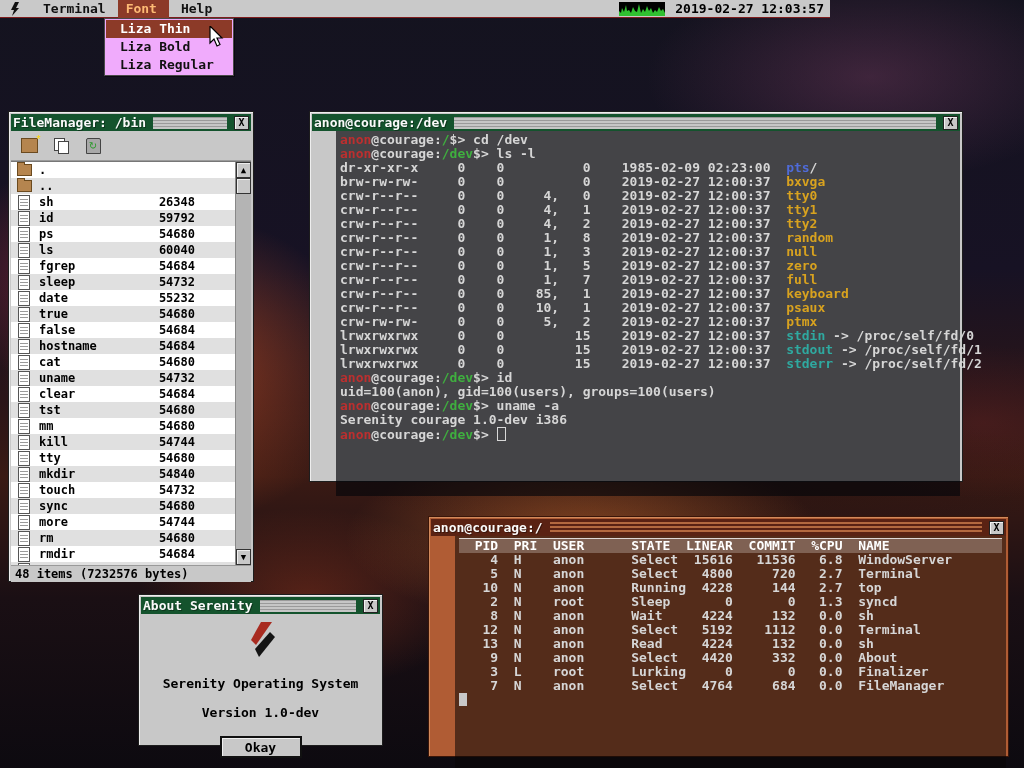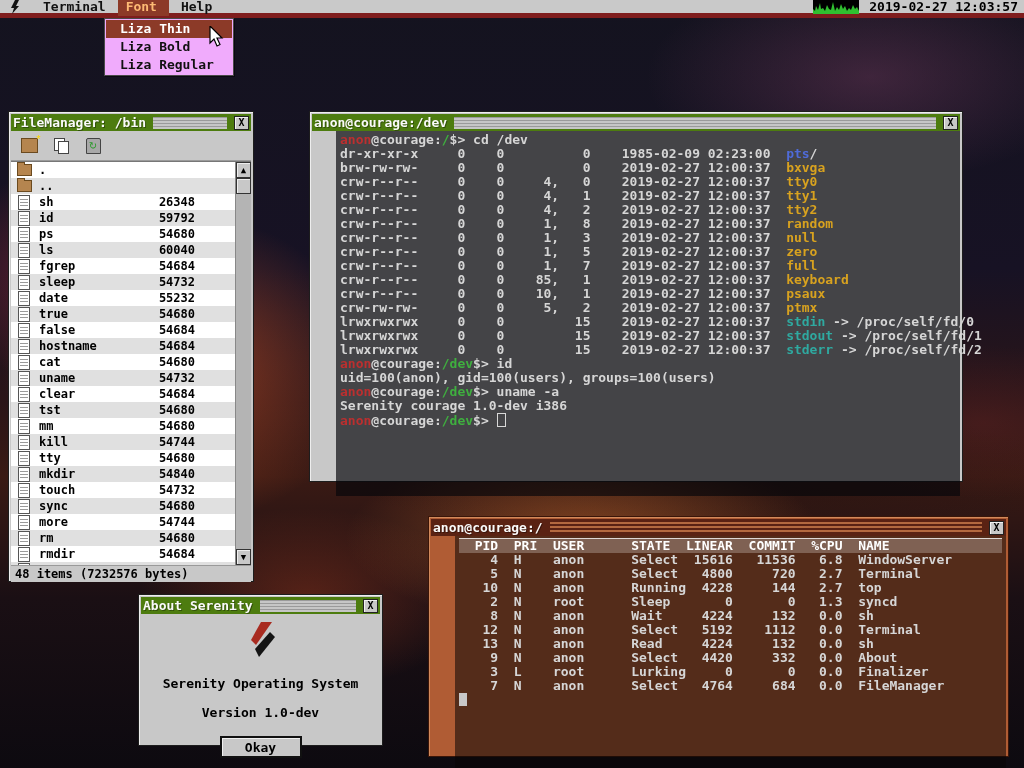--- a/index.html
+++ b/index.html
@@ -10,37 +10,37 @@
       radial-gradient(260px 220px at 18% 48%, rgba(225,90,40,.55), transparent 70%),
       radial-gradient(200px 160px at 8% 36%, rgba(190,50,60,.50), transparent 70%),
       radial-gradient(340px 130px at 57% 70%, rgba(235,125,50,.45), transparent 70%),
       radial-gradient(240px 130px at 30% 78%, rgba(200,70,30,.35), transparent 70%),
       radial-gradient(320px 150px at 85% 10%, rgba(140,70,110,.35), transparent 70%),
       radial-gradient(220px 110px at 96% 55%, rgba(120,40,40,.30), transparent 70%),
       radial-gradient(500px 90px at 70% 62%, rgba(40,20,16,.8), transparent 75%),
       linear-gradient(to bottom,#14131f 0%,#171224 35%,#2a1518 52%,#3a1a14 62%,#1a0f14 78%,#0d0a10 100%);
   }
   
-  .menubar{position:absolute;left:0;top:0;width:1024px;height:18px;background:#c9c9c9;
-    display:flex;align-items:center;font-size:13px;color:#111;border-bottom:5px solid #7f1d1d;box-sizing:border-box;}
+  .menubar{position:absolute;left:0;top:0;width:830px;height:18px;background:#c9c9c9;
+    display:flex;align-items:center;font-size:13px;color:#111;border-bottom:1px solid #7f1d1d;box-sizing:border-box;}
   .mb-logo{padding:0 10px;display:flex;align-items:center;}
   .mb-item{padding:0 12px;height:18px;line-height:18px;cursor:default;}
   .mb-item.active{background:#8c3a28;color:#fdba74;padding-left:8px;}
   .mb-right{margin-left:auto;display:flex;align-items:center;gap:10px;padding-right:6px;}
   .cpu{width:46px;height:14px;background:#000;display:block;}
   .clock{font-size:13px;color:#000;}
   
   .dropdown{position:absolute;left:104px;top:18px;width:126px;background:#f0abfc;
     border:1px solid #4a4a4a;box-shadow:1px 1px 0 rgba(0,0,0,.5);padding:1px;z-index:50;}
   .menu-drop-item{height:18px;line-height:18px;font-size:13px;color:#111;padding-left:14px;white-space:nowrap;}
   .menu-drop-item.sel{background:#8c3a28;color:#fff;}
   
   .win{position:absolute;background:#c8c8c8;border:1px solid #1d1d1d;padding:2px;box-sizing:border-box;
     box-shadow:inset 1px 1px 0 #eee;}
-  .titlebar{height:17px;display:flex;align-items:center;background:#4d7c0f;padding:0 2px;gap:4px;}
+  .titlebar{height:17px;display:flex;align-items:center;background:#14532d;padding:0 2px;gap:4px;}
   .titlebar .title{font-size:13px;color:#fafafa;white-space:nowrap;text-shadow:1px 1px 0 rgba(0,0,0,.35);}
   .titlebar .stripes{flex:1;height:12px;margin:0 3px;
     background:repeating-linear-gradient(to bottom,#9a9a9a 0 1px,#c6c6c6 1px 3px);}
   .titlebar.active{background:#5a2213;}
   .titlebar.active .stripes{background:repeating-linear-gradient(to bottom,#b4693f 0 2px,#5a2213 2px 4px);}
   .xbtn{width:15px;height:14px;background:#c8c8c8;border:1px solid #222;box-shadow:inset 1px 1px 0 #f2f2f2;
     font:bold 10px/12px "DejaVu Sans Mono",monospace;color:#000;text-align:center;padding:0;}
   
   .fm-toolbar{height:29px;background:#c8c8c8;display:flex;align-items:center;gap:8px;padding:0 6px;
     border-bottom:1px solid #9a9a9a;}
@@ -273,20 +273,21 @@
 </div>
 
 <div class="win" style="left:309px;top:111px;width:654px;height:371px;">
   <div class="titlebar">
     <span class="title">anon@courage:/dev</span>
     <span class="stripes"></span>
     <button class="xbtn">X</button>
   </div>
   <div class="termbody dev-body">
       <div class="tline"><span class="t-r">anon</span><span class="t-d">@courage:</span><span class="t-g">/</span><span class="t-d">$&gt; cd /dev</span></div>
+      <div class="tline"><span class="t-r">anon</span><span class="t-d">@courage:</span><span class="t-g">/dev</span><span class="t-d">$&gt; ls -l</span></div>
       <div class="tline"><span class="t-d">dr-xr-xr-x     0    0          0    1985-02-09 02:23:00  </span><span class="t-b">pts</span><span class="t-d">/</span></div>
       <div class="tline"><span class="t-d">brw-rw-rw-     0    0          0    2019-02-27 12:00:37  </span><span class="t-y">bxvga</span></div>
       <div class="tline"><span class="t-d">crw-r--r--     0    0     4,   0    2019-02-27 12:00:37  </span><span class="t-y">tty0</span></div>
       <div class="tline"><span class="t-d">crw-r--r--     0    0     4,   1    2019-02-27 12:00:37  </span><span class="t-y">tty1</span></div>
       <div class="tline"><span class="t-d">crw-r--r--     0    0     4,   2    2019-02-27 12:00:37  </span><span class="t-y">tty2</span></div>
       <div class="tline"><span class="t-d">crw-r--r--     0    0     1,   8    2019-02-27 12:00:37  </span><span class="t-y">random</span></div>
       <div class="tline"><span class="t-d">crw-r--r--     0    0     1,   3    2019-02-27 12:00:37  </span><span class="t-y">null</span></div>
       <div class="tline"><span class="t-d">crw-r--r--     0    0     1,   5    2019-02-27 12:00:37  </span><span class="t-y">zero</span></div>
       <div class="tline"><span class="t-d">crw-r--r--     0    0     1,   7    2019-02-27 12:00:37  </span><span class="t-y">full</span></div>
       <div class="tline"><span class="t-d">crw-r--r--     0    0    85,   1    2019-02-27 12:00:37  </span><span class="t-y">keyboard</span></div>

